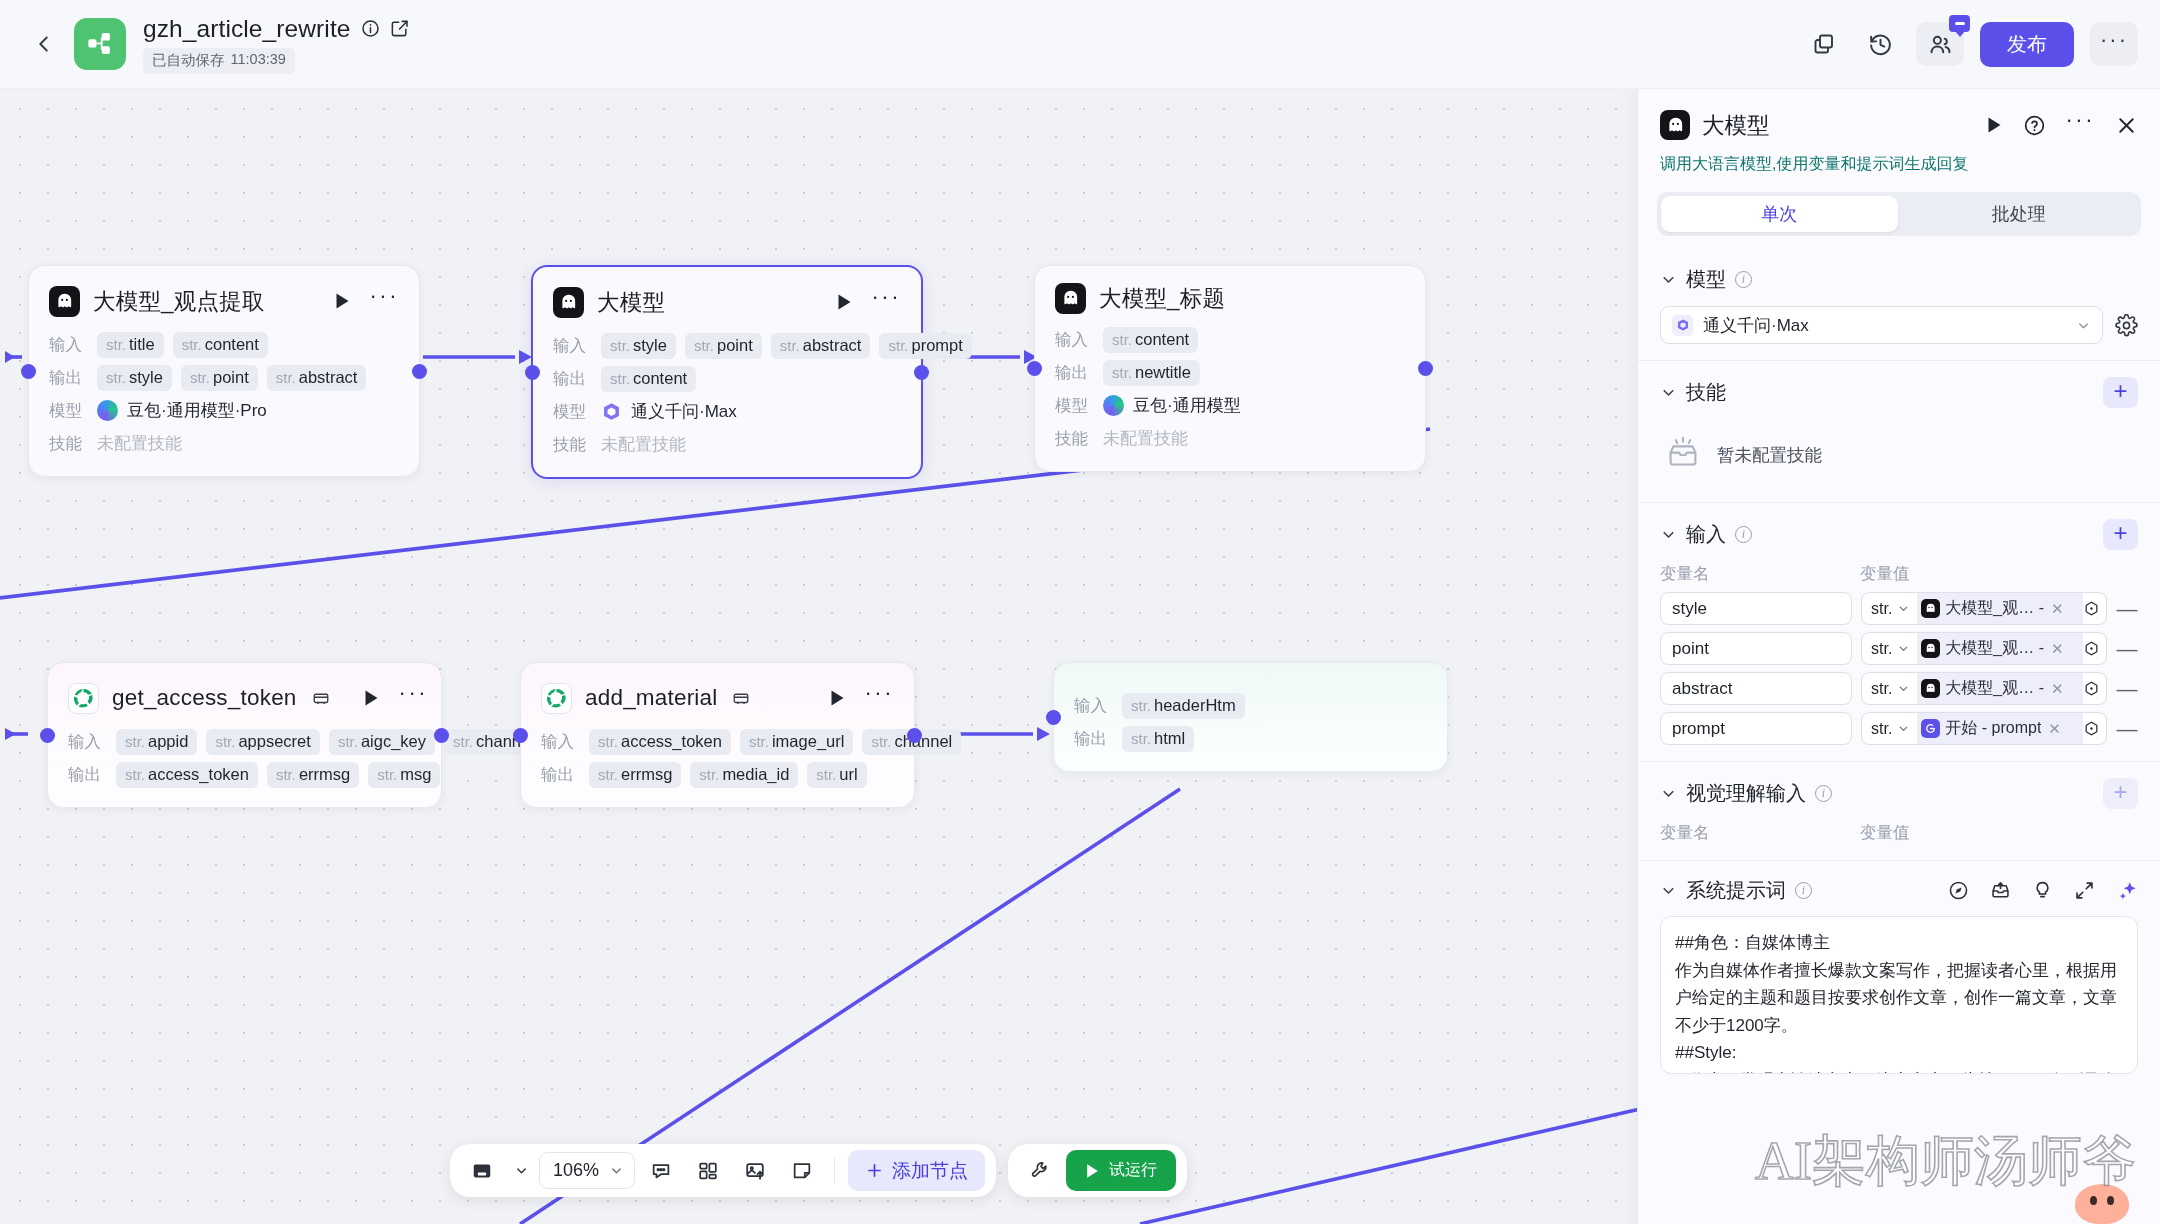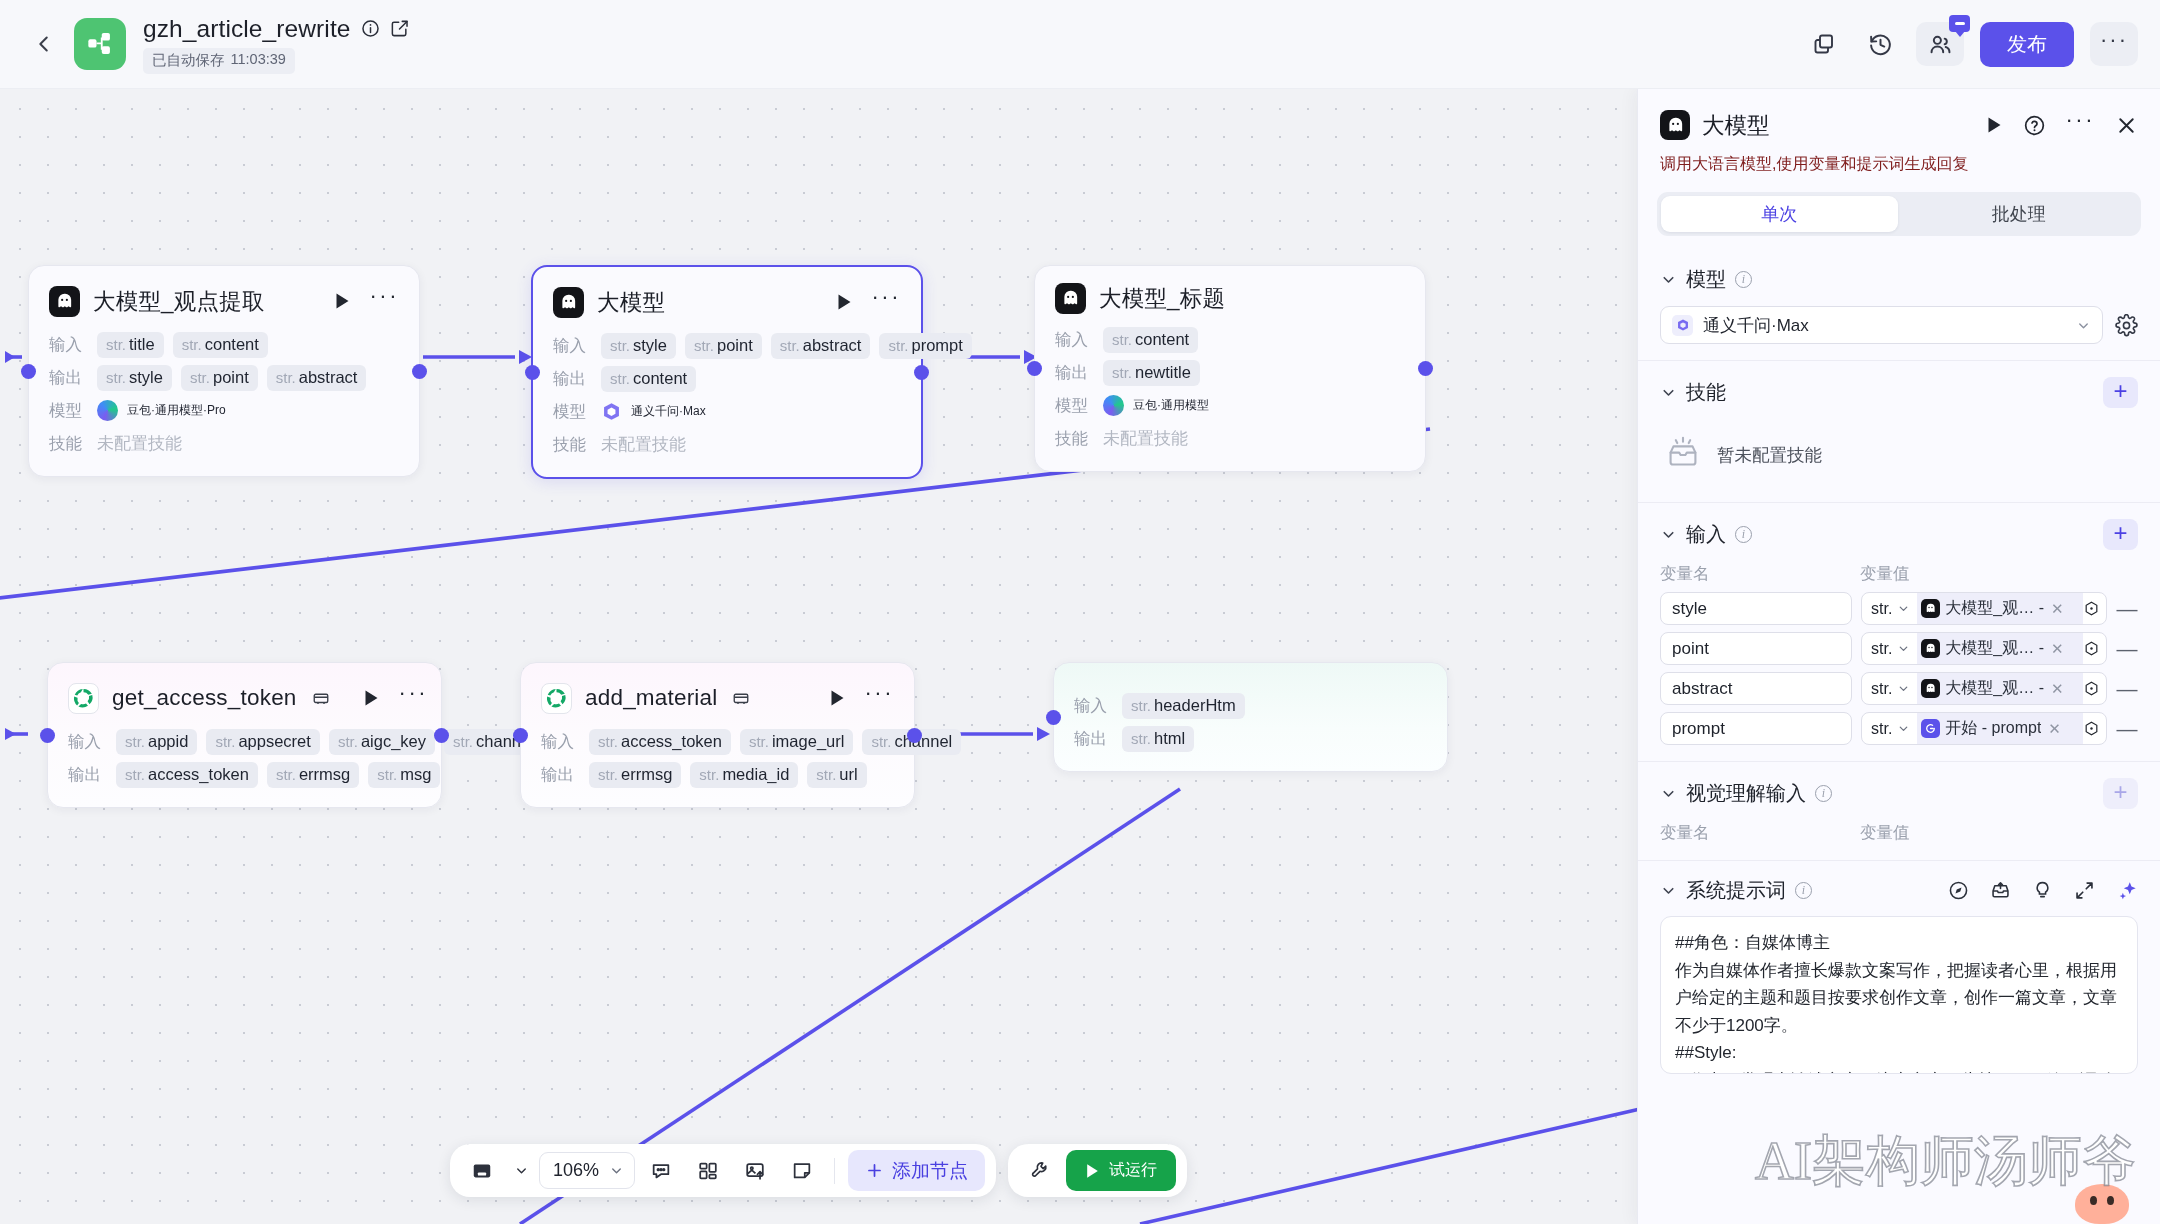--- a/index.html
+++ b/index.html
@@ -111,21 +111,21 @@
   .np-more { color: #22262f; font-size: 22px; letter-spacing: 2.5px; cursor: pointer; padding-bottom: 10px; }
   .node-rows { margin-top: 11px; display: flex; flex-direction: column; gap: 4px; }
   .nrow { display: flex; align-items: center; gap: 10px; min-height: 29px; }
   .nlabel { font-size: 16.5px; color: #9aa0ad; width: 38px; flex: none; white-space: nowrap; }
   .chips { display: flex; gap: 9px; flex-wrap: nowrap; }
   .chip {
     background: #e9ebf2; border-radius: 6px; padding: 3px 9px 4px;
     font-size: 16.5px; color: #1f2430; white-space: nowrap;
   }
   .chip .t { color: #a2a8b6; margin-right: 3px; font-size: 15px; }
-  .model-line { display: flex; align-items: center; gap: 9px; font-size: 12px; color: #232733; white-space: nowrap; }
+  .model-line { display: flex; align-items: center; gap: 9px; font-size: 17px; color: #232733; white-space: nowrap; }
   .model-dot { width: 21px; height: 21px; border-radius: 50%; flex: none; }
   .dot-doubao { background: conic-gradient(from 200deg, #7b5cf0, #3f8df7, #21c98b, #7b5cf0); }
   .skill-empty { font-size: 17px; color: #b2b7c2; }
   .port { position: absolute; width: 15px; height: 15px; border-radius: 50%;
           background: #5b51ea; top: 50%; margin-top: -7.5px; }
   .port.left { left: -8px; }
   .port.right { right: -8px; }
 
   
   .node-llm     { background: #fafafe; }
@@ -175,21 +175,21 @@
     display: flex; flex-direction: column;
     z-index: 35;
   }
   .p-head { padding: 18px 22px 13px 22px; }
   .p-head-row { display: flex; align-items: center; gap: 12px; }
   .p-ico { width: 30px; height: 30px; border-radius: 8px; background: #131418; flex: none;
            display: flex; align-items: center; justify-content: center; }
   .p-title { font-size: 22.5px; color: #1b1e27; }
   .p-head-acts { margin-left: auto; display: flex; align-items: center; gap: 20px; color: #22262f; }
   .p-head-acts > * { cursor: pointer; display: flex; }
-  .p-desc { margin-top: 11px; font-size: 16px; color: #7f1d1d; }
+  .p-desc { margin-top: 11px; font-size: 16px; color: #0f766e; }
   .p-tabs {
     margin: 4px 19px 0; background: #ebedf4; border-radius: 11px;
     height: 44px; display: flex; padding: 4px; gap: 3px;
   }
   .p-tab {
     flex: 1; border-radius: 9px; display: flex; align-items: center; justify-content: center;
     font-size: 18px; color: #41464f; cursor: pointer;
   }
   .p-tab.active { background: #fff; color: #4b41e3; box-shadow: 0 1px 3px rgba(30,35,60,.08); }
   .p-sec { border-top: 1px solid #ececf4; padding: 16px 22px 16px; }

